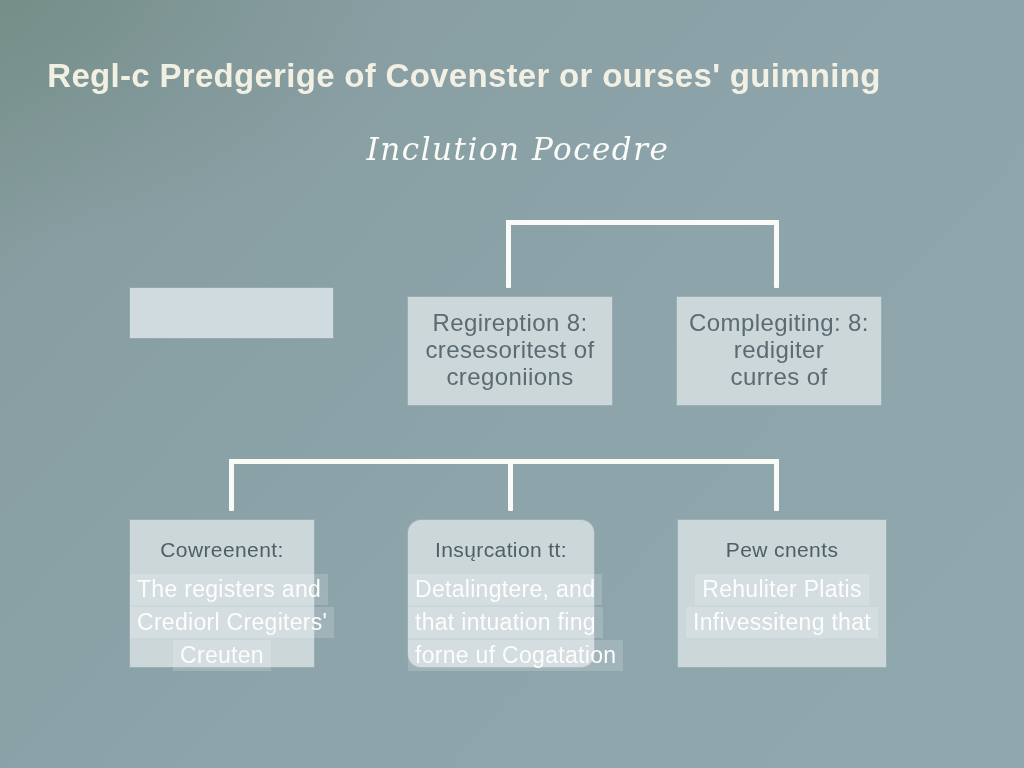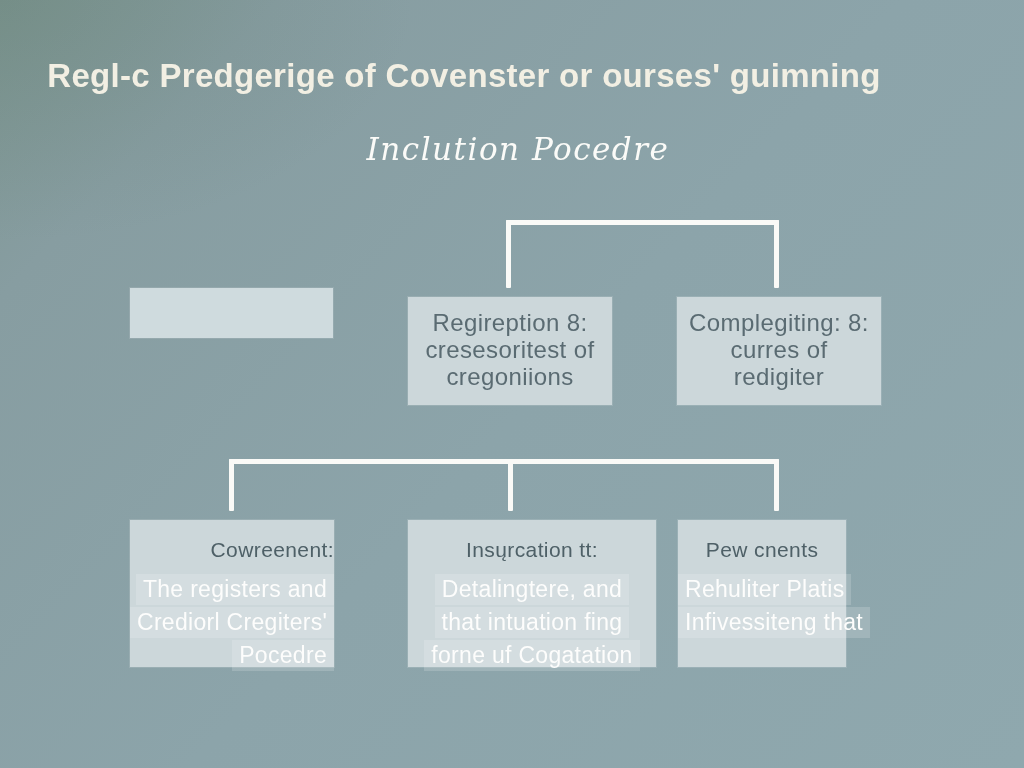--- a/index.html
+++ b/index.html
@@ -84,23 +84,23 @@
   .top-box.pos-right { left: 677px; }
   .top-box .line {
     font-size: 24px;
     line-height: 27px;
     letter-spacing: 0.4px;
     color: var(--dark-text, #5a6b72);
   }
 
   
   .bottom-box { top: 520px; height: 147px; }
-  .bottom-box.pos-left  { left: 130px; width: 204px; text-align: right; }
-  .bottom-box.pos-mid   { left: 408px; width: 248px; }
-  .bottom-box.pos-right { left: 678px; width: 168px; }
+  .bottom-box.pos-left  { left: 130px; width: 184px; }
+  .bottom-box.pos-mid   { left: 408px; width: 186px; border-radius: 13px; }
+  .bottom-box.pos-right { left: 678px; width: 208px; }
   .bottom-box .box-title {
     margin-top: 18px;
     font-size: 21px;
     letter-spacing: 0.4px;
     color: var(--heading-text, #4e6067);
   }
   .bottom-box .box-body { margin-top: 12px; }
   .bottom-box .wline {
     line-height: 31px;
     white-space: nowrap;
@@ -134,30 +134,30 @@
   <div class="empty-rect"></div>
 
   <div class="box top-box pos-mid">
     <div class="line">Regireption 8:</div>
     <div class="line">cresesoritest of</div>
     <div class="line">cregoniions</div>
   </div>
 
   <div class="box top-box pos-right">
     <div class="line">Complegiting: 8:</div>
+    <div class="line">redigiter</div>
     <div class="line">curres of</div>
-    <div class="line">redigiter</div>
   </div>
 
   <div class="box bottom-box pos-left">
     <div class="box-title">Cowreenent:</div>
     <div class="box-body">
       <div class="wline"><span>The registers and</span></div>
       <div class="wline"><span>Crediorl Cregiters'</span></div>
-      <div class="wline"><span>Pocedre</span></div>
+      <div class="wline"><span>Creuten</span></div>
     </div>
   </div>
 
   <div class="box bottom-box pos-mid">
     <div class="box-title">Insųrcation tt:</div>
     <div class="box-body">
       <div class="wline"><span>Detalingtere, and</span></div>
       <div class="wline"><span>that intuation fing</span></div>
       <div class="wline"><span>forne uf Cogatation</span></div>
     </div>

